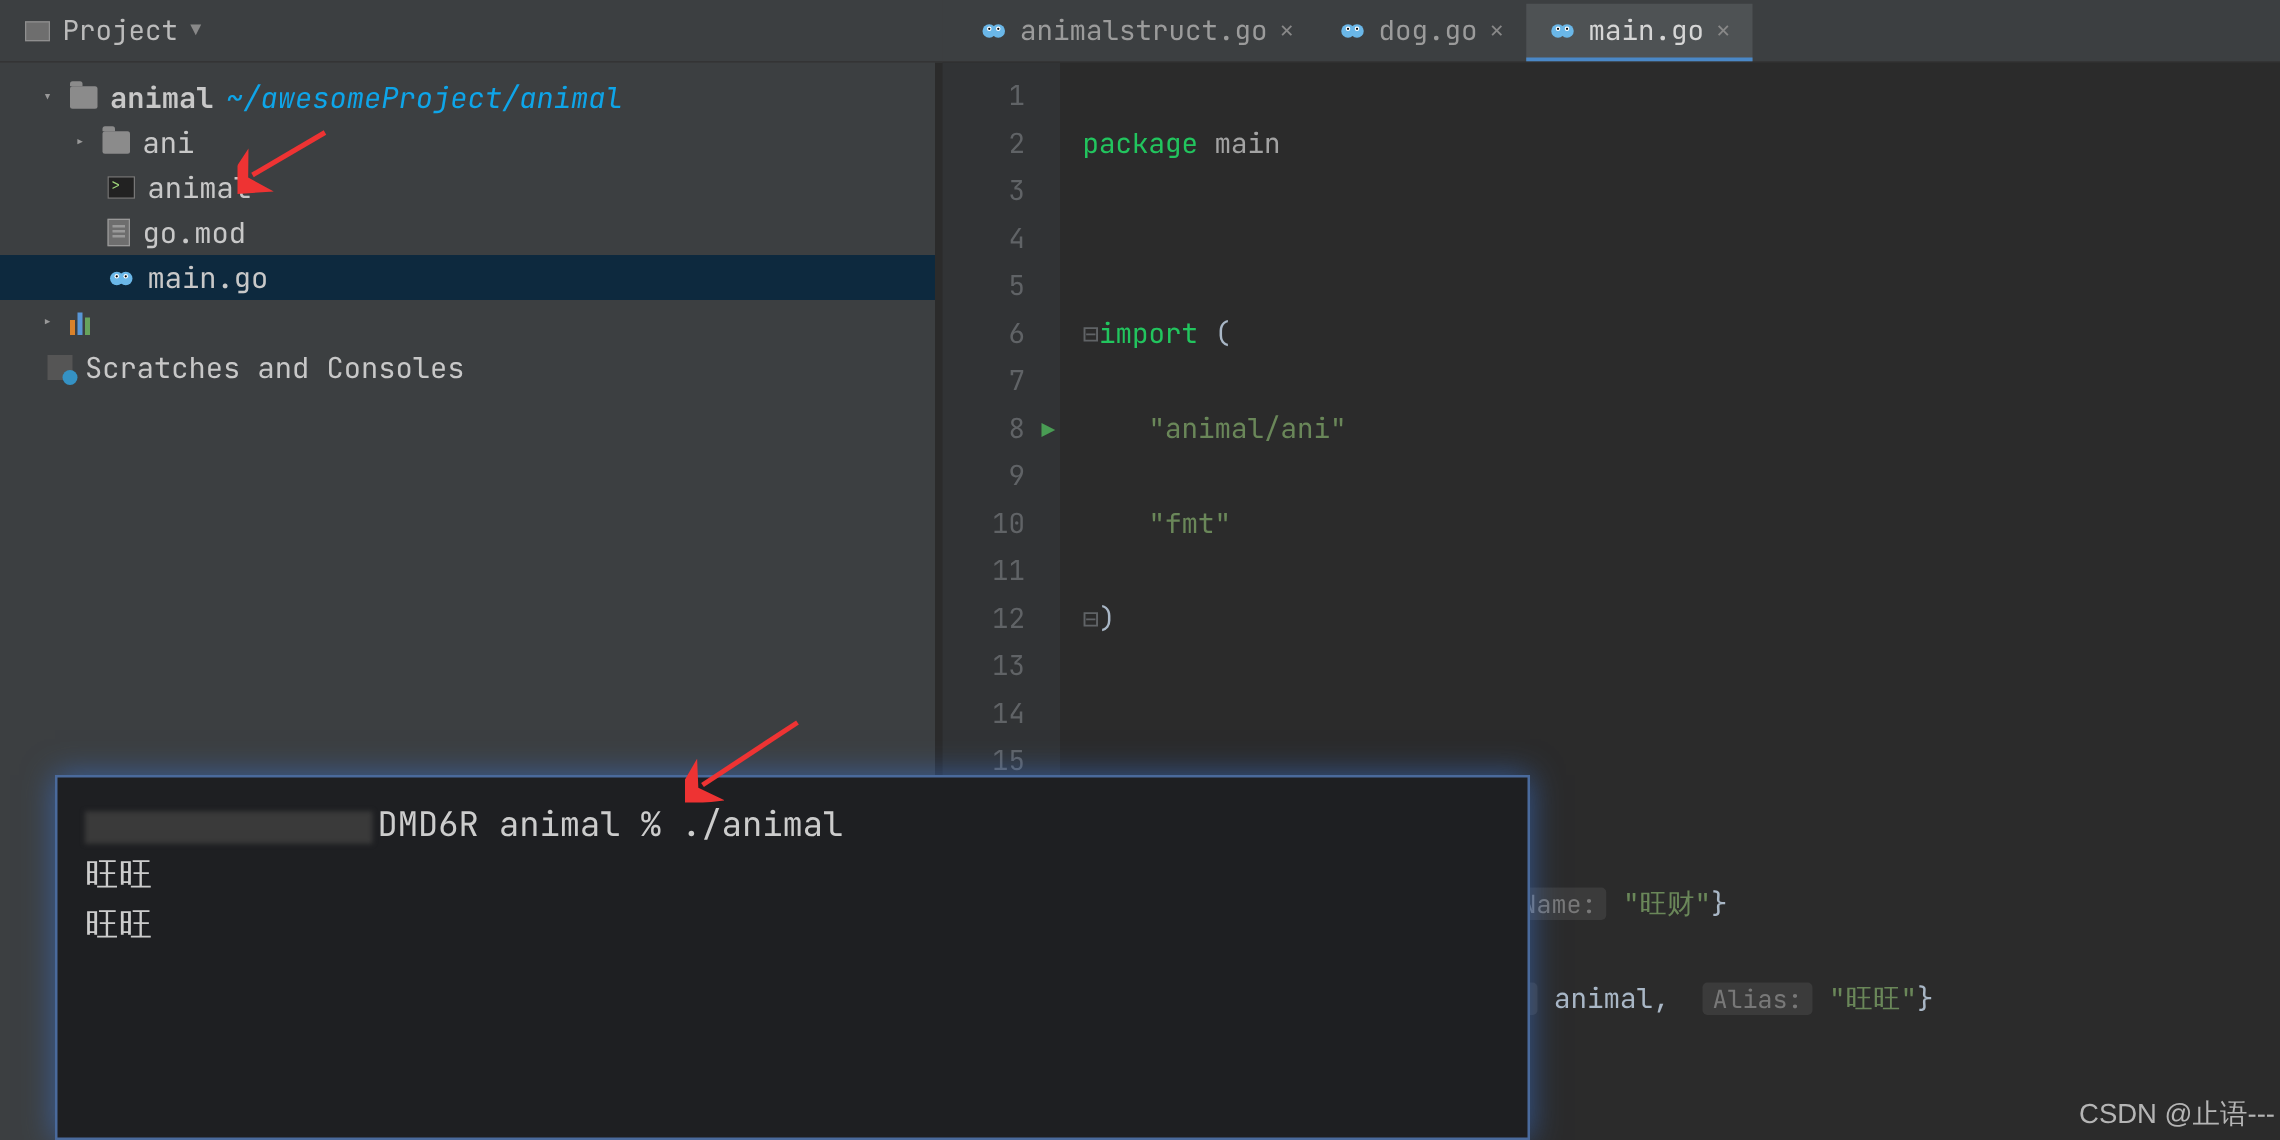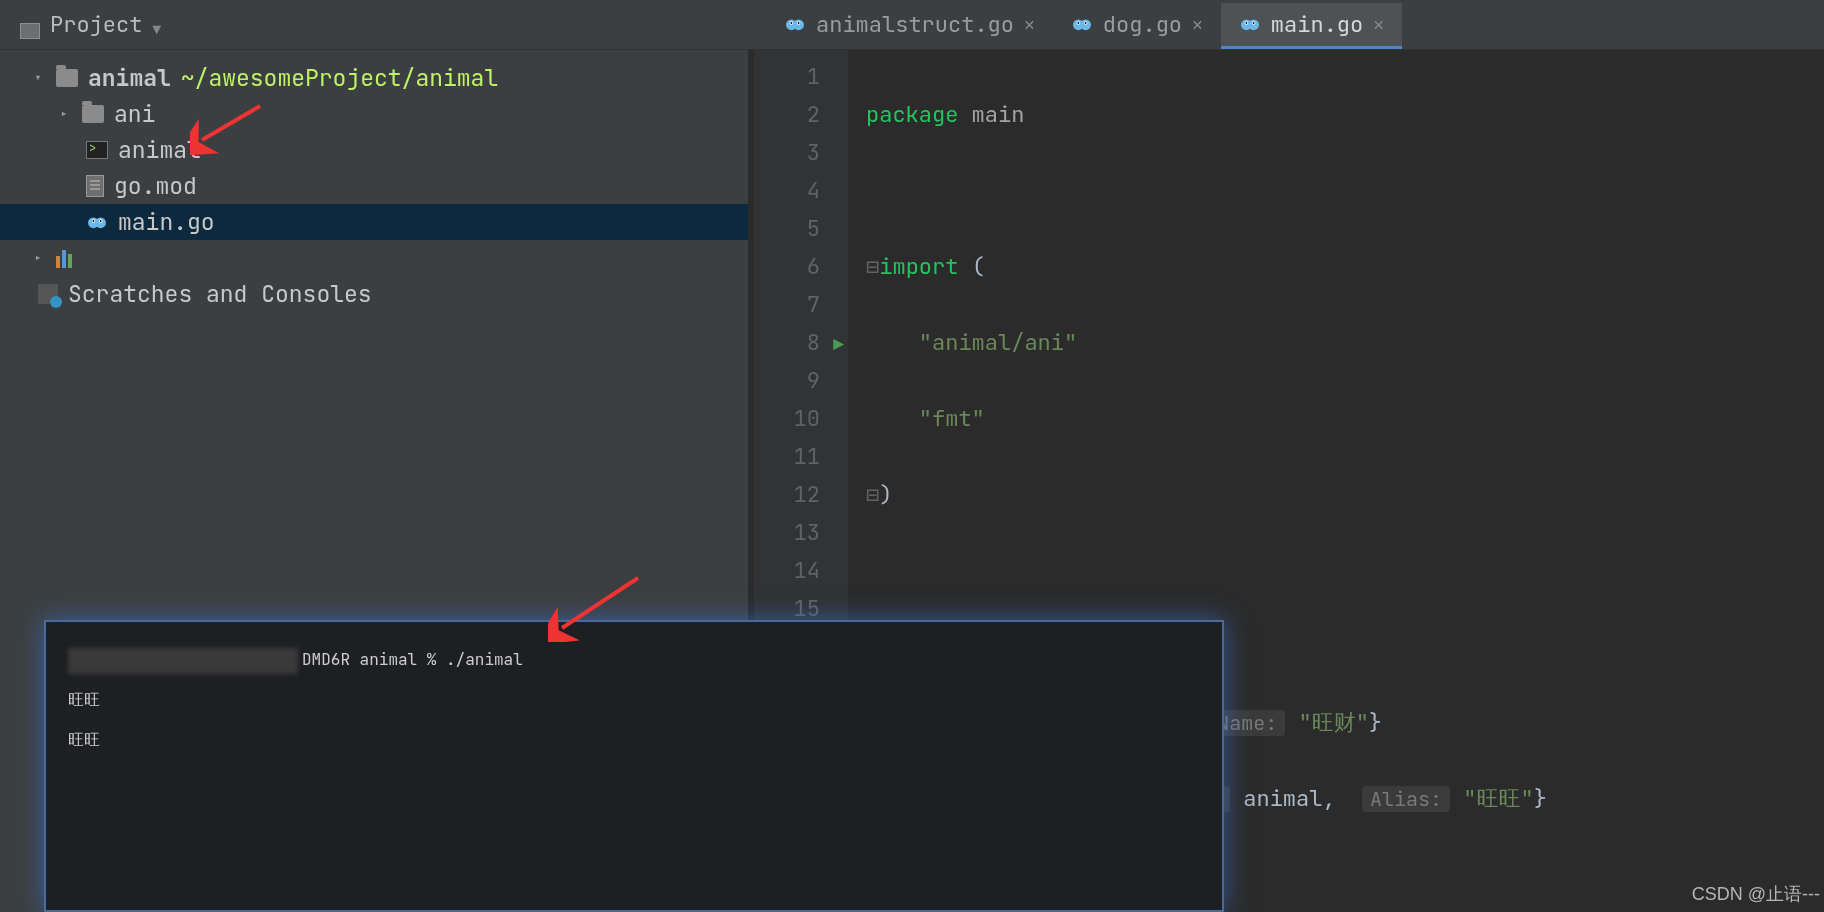--- a/index.html
+++ b/index.html
@@ -1,20 +1,20 @@
 <!DOCTYPE html>
 <html><head>
 <meta charset="utf-8">
 <style>
 * { margin:0; padding:0; box-sizing:border-box; font-family:"JetBrains Mono","Consolas",monospace; }
 body { background:#2b2b2b; width:1824px; height:912px; overflow:hidden; position:relative; color:#bbbbbb; font-size:22px; }
 
 
 .topbar { height:50px; background:#3c3f41; display:flex; align-items:center; border-bottom:1px solid #323232; }
-.proj-btn { display:flex; align-items:flex-end; gap:10px; padding:0 20px; color:#bbbbbb; font-size:22px; }
+.proj-btn { display:flex; align-items:center; gap:10px; padding:0 20px; color:#bbbbbb; font-size:22px; }
 .proj-btn .folder-ic { width:20px; height:16px; background:#6e6e6e; border:1px solid #8f8f8f; }
 .proj-btn .dd { font-size:14px; color:#888; }
 .topbar .spacer { flex:1; }
 .topbar .actions { display:flex; align-items:center; gap:6px; padding-right:14px; }
 .topbar .actions .ic { width:38px; height:38px; display:flex; align-items:center; justify-content:center; color:#aeb0b2; cursor:pointer; font-size:22px; }
 .topbar .actions .sep { width:1px; height:26px; background:#555; margin:0 6px; }
 
 
 .tabs { position:absolute; top:0; left:754px; right:0; height:50px; background:#3c3f41; display:flex; align-items:flex-end; padding-left:12px; border-bottom:1px solid #323232;}
 .tab { height:46px; display:flex; align-items:center; gap:10px; padding:0 18px; color:#9b9b9b; font-size:22px; cursor:pointer; border-bottom:3px solid transparent; }
@@ -23,21 +23,21 @@
 .tab .go-ic { display:inline-block; }
 
 
 .go-ic svg { width:22px; height:18px; }
 
 
 .tree { position:absolute; top:50px; left:0; width:748px; bottom:0; background:#3c3f41; padding-top:10px; font-size:23px; }
 .row { display:flex; align-items:center; height:36px; padding-left:30px; gap:10px; white-space:nowrap; }
 .row .arrow { width:16px; color:#999; font-size:14px; display:inline-block; text-align:center; }
 .row .name { color:#c8c8c8; }
-.row .path { color:#bef264; }
+.row .path { color:#0ea5e9;font-style:italic; }
 .row.selected { background:#0d293e; }
 .indent1 { padding-left:56px; }
 .indent2 { padding-left:86px; }
 .folder-ic2 { width:22px; height:18px; background:#8b8b8b; border-radius:2px; position:relative; }
 .folder-ic2:before { content:""; position:absolute; top:-4px; left:0; width:10px; height:4px; background:#8b8b8b; border-radius:2px 2px 0 0; }
 .file-ic { width:18px; height:22px; background:#6e6e6e; border:1px solid #999; position:relative; }
 .file-ic:before { content:""; position:absolute; top:4px; left:3px; right:3px; height:2px; background:#999; box-shadow:0 4px 0 #999, 0 8px 0 #999; }
 .term-ic { width:22px; height:18px; background:#222; border:1px solid #777; position:relative; }
 .term-ic:before { content:">"; position:absolute; top:-2px; left:2px; color:#9fd67a; font-size:12px; }
 .lib-ic { display:inline-flex; gap:2px; align-items:flex-end; height:20px; }
@@ -55,30 +55,30 @@
 .gutter .run { position:absolute; right:4px; color:#499c54; font-size:18px; }
 .code { flex:1; padding-top:8px; padding-left:18px; font-size:22px; line-height:38px; white-space:pre; color:#a9b7c6; position:relative;}
 .kw { color:#22c55e;text-align:center; }
 .pkg { color:#a3a3a3; }
 .str { color:#6a8759; }
 .underline { text-decoration:underline; text-decoration-color:#808080; text-decoration-style:wavy; }
 .hint { background:#3b3b3b; color:#787878; padding:0 8px; border-radius:4px; font-size:20px; }
 .fold { color:#606366; }
 
 
-.terminal { position:absolute; left:44px; top:620px; width:1180px; height:292px; background:#1e1f22; border:2px solid #4a6a9c; box-shadow:0 0 24px rgba(60,120,220,0.6); padding:18px 22px; font-size:16px; color:#cccccc; line-height:40px; }
+.terminal { position:absolute; left:44px; top:620px; width:1180px; height:292px; background:#1e1f22; border:2px solid #4a6a9c; box-shadow:0 0 24px rgba(60,120,220,0.6); padding:18px 22px; font-size:27px; color:#cccccc; line-height:40px; }
 .terminal .pline { color:#cccccc; }
 .terminal .blur { display:inline-block; width:230px; height:26px; background:#3a3a3a; vertical-align:middle; margin-right:4px; filter:blur(2px);}
 .terminal .out { color:#cccccc; }
 
 
 .arrow-svg { position:absolute; pointer-events:none; }
 
 
-.wm { position:absolute; right:4px; bottom:6px; color:#b5b5b5; font-size:18px; font-family:sans-serif;}
+.wm { position:absolute; right:4px; bottom:6px; color:#b5b5b5; font-size:22px; font-family:sans-serif;}
 </style>
 </head>
 <body>
 
 <div class="topbar">
   <div class="proj-btn">
     <span class="folder-ic"></span>
     <span>Project</span>
     <span class="dd">▼</span>
   </div>

